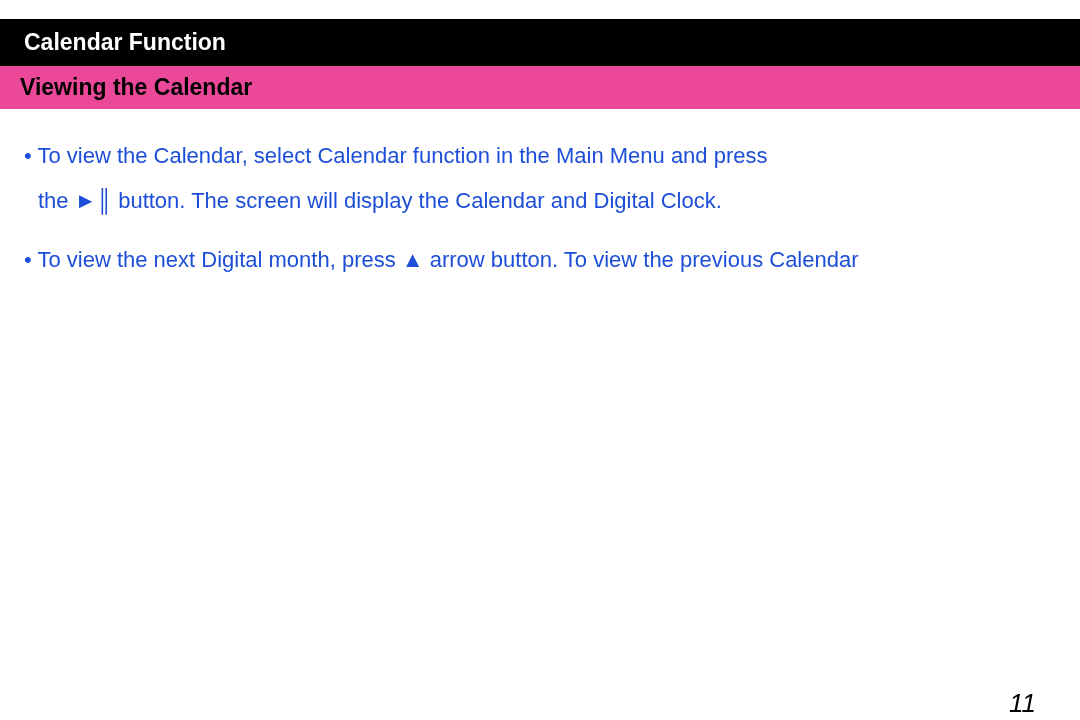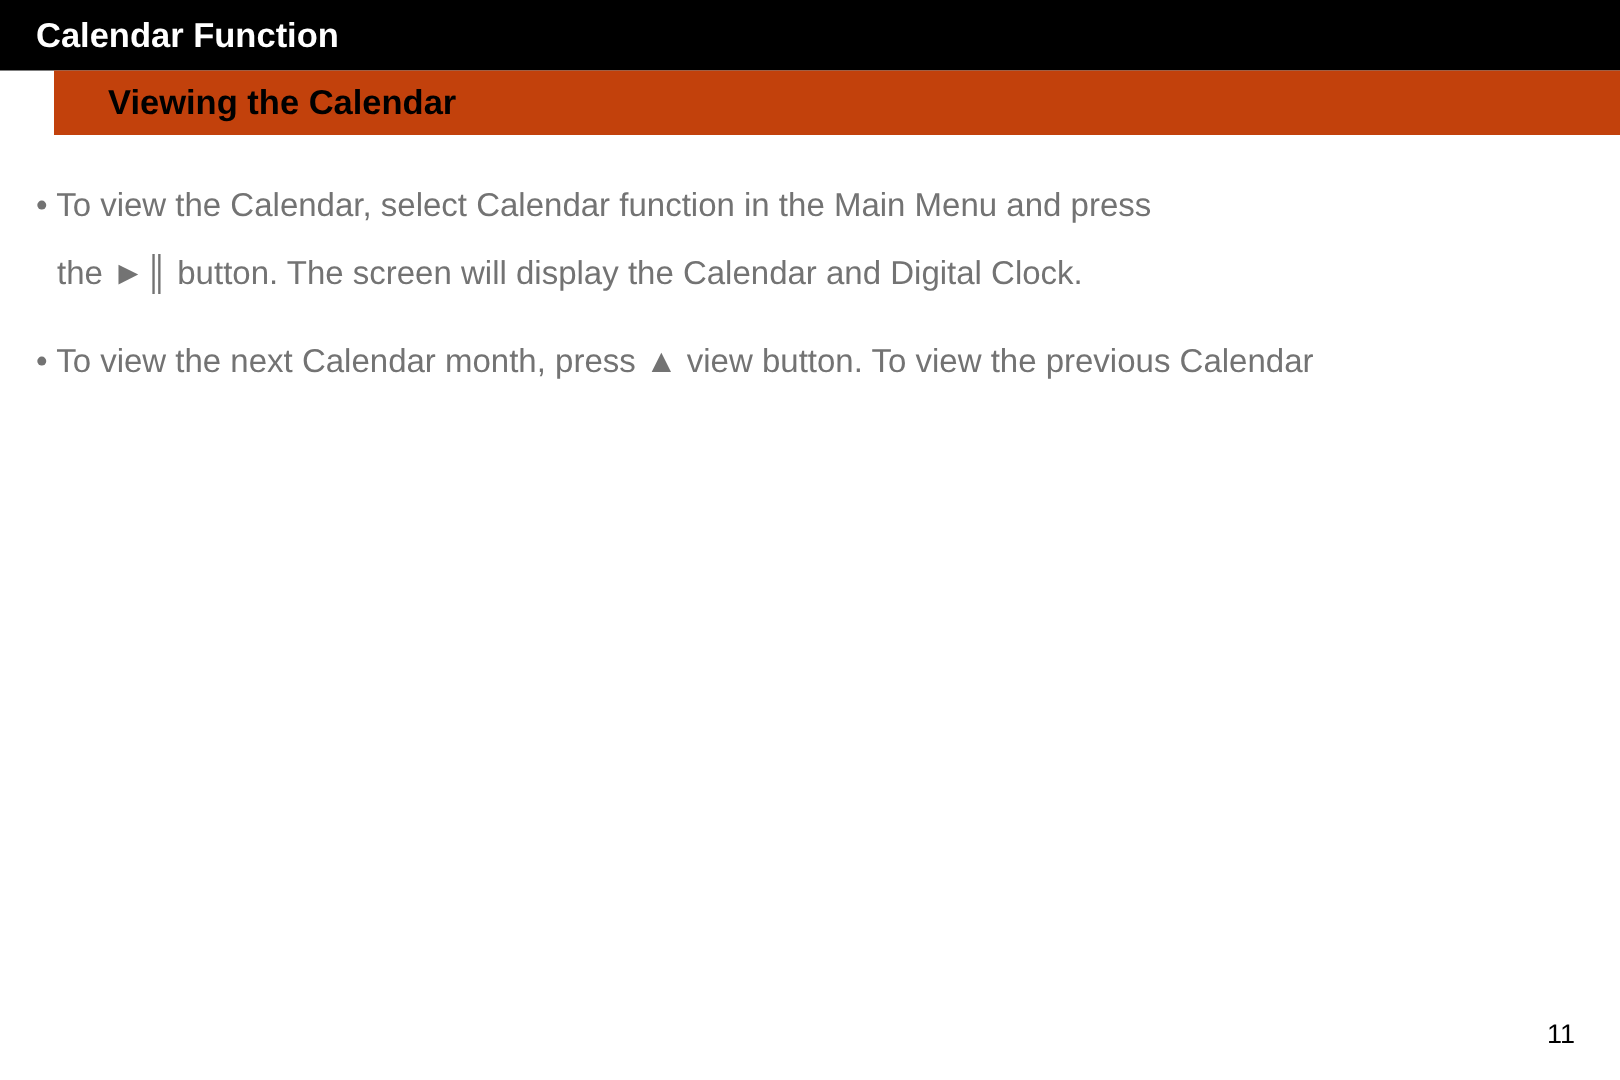--- a/index.html
+++ b/index.html
@@ -1,40 +1,40 @@
 <!DOCTYPE html>
 <html><head>
 <meta charset="utf-8">
 <style>
   * { margin: 0; padding: 0; box-sizing: border-box; }
   html, body { width: 1080px; height: 720px; font-family: Arial, Helvetica, sans-serif; background: #fff; }
   .page { width: 1080px; height: 720px; position: relative; }
-  .black-bar { background: #000; color: #fff; padding: 10px 24px 10px 24px; }
+  .black-bar { background: #000; color: #fff; padding: 10px 24px 10px 24px; margin-top: 19px; }
   .black-bar h1 { font-size: 23px; font-weight: bold; }
-  .gray-bar { background: #c2410c; color: #000; padding: 8px 36px; margin-left: 36px; }
+  .gray-bar { background: #ec4899; color: #000; padding: 8px 20px; }
   .gray-bar h2 { font-size: 23px; font-weight: bold; }
-  .body-text { padding: 30px 24px 0 24px; font-size: 22px; line-height: 1.5; color: #737373; }
+  .body-text { padding: 30px 24px 0 24px; font-size: 22px; line-height: 1.5; color: #1d4ed8; }
   .bullet { margin-bottom: 26px; }
   .bullet .line { display: block; }
   .bullet .line.cont { padding-left: 14px; margin-top: 12px; }
-  .page-number { position: absolute; bottom: 20px; right: 30px; font-size: 18px; }
+  .page-number { position: absolute; bottom: 20px; right: 44px; font-size: 26px; font-style: italic; }
 </style>
 </head>
 <body>
 
 <div class="page">
   <div class="black-bar">
     <h1>Calendar Function</h1>
   </div>
   <div class="gray-bar">
     <h2>Viewing the Calendar</h2>
   </div>
   <div class="body-text">
     <div class="bullet">
       <span class="line">• To view the Calendar, select Calendar function in the Main Menu and press</span>
       <span class="line cont">the ►║ button.  The screen will display the Calendar and Digital Clock.</span>
     </div>
     <div class="bullet">
-      <span class="line">• To view the next Calendar month, press ▲ view button.  To view the previous Calendar</span>
+      <span class="line">• To view the next Digital month, press ▲ arrow button.  To view the previous Calendar</span>
     </div>
   </div>
   <div class="page-number">11</div>
 </div>
 
 </body></html>

